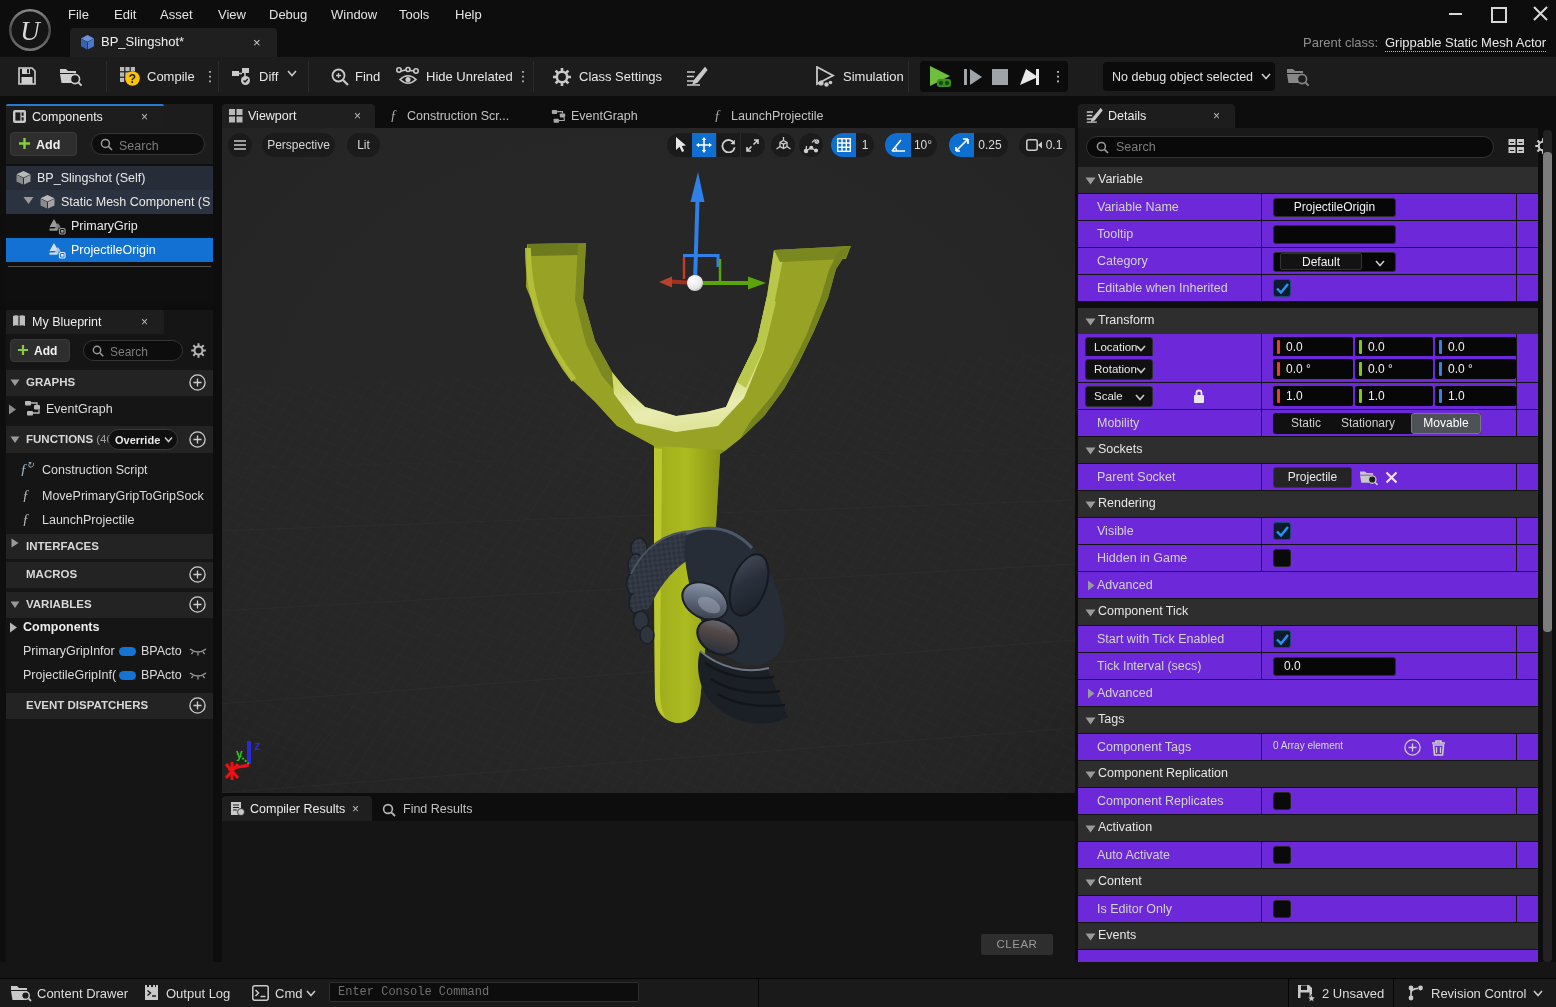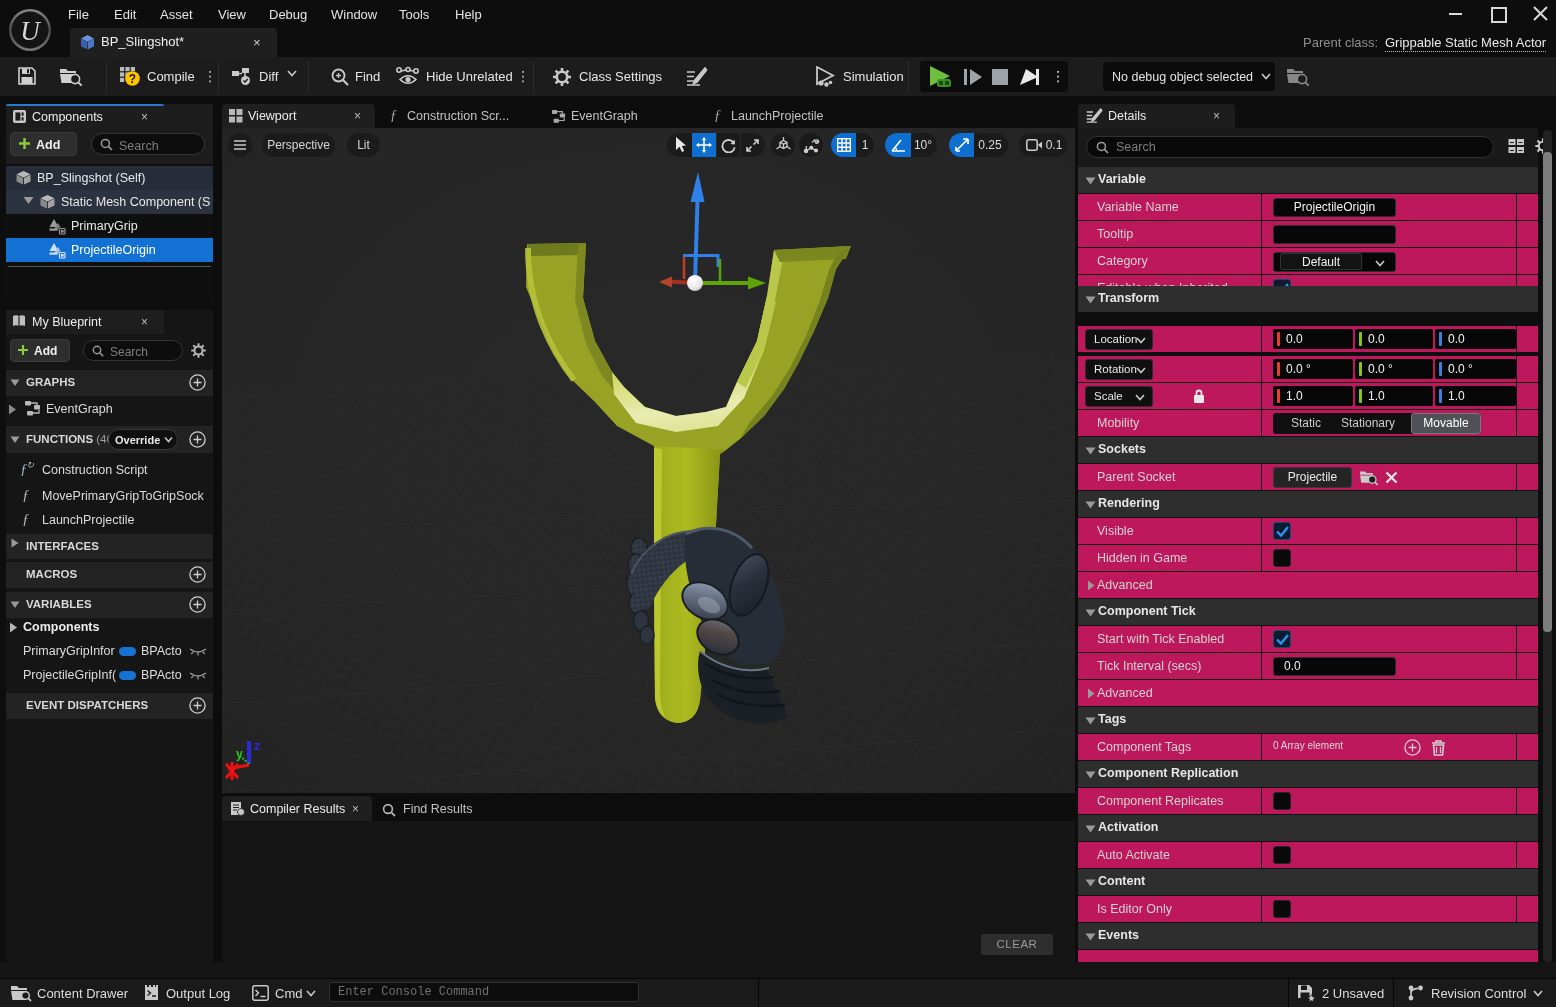--- a/index.html
+++ b/index.html
@@ -1,26 +1,26 @@
 <!DOCTYPE html>
 <html><head>
 <meta charset="utf-8">
 <style>
   html,body{margin:0;padding:0;background:#0b0b0b;}
   #app{position:relative;width:1556px;height:1007px;background:#0e0e0e;font-family:"Liberation Sans",sans-serif;overflow:hidden;color:#cfcfcf;}
   .abs{position:absolute;}
   .menu{font-size:13px;color:#e3e3e3;}
   svg{display:block;}
   .dr,.dh{position:absolute;left:1078px;width:460px;height:27px;box-sizing:border-box;border-bottom:1px solid #131313;}
-  .dr{background:#be185d;}
+  .dr{background:#6d28d9;}
   .dh{background:#2e2e2e;}
   .v1{position:absolute;left:183px;top:0;width:1px;height:100%;background:#131313;}
   .v2{position:absolute;left:438px;top:0;width:1px;height:100%;background:#131313;}
   .lbl{position:absolute;left:19px;top:6px;font-size:12.5px;color:#d2d2d2;white-space:nowrap;}
-  .hlbl{position:absolute;left:20px;top:5px;font-size:12.5px;font-weight:bold;color:#e6e6e6;white-space:nowrap;}
+  .hlbl{position:absolute;left:20px;top:5px;font-size:12.5px;font-weight:normal;color:#e6e6e6;white-space:nowrap;}
   .cb{position:absolute;left:195px;top:4px;width:18px;height:18px;border-radius:3px;background:#0a0a0a;border:1px solid #262626;box-sizing:border-box;}
   .inp{position:absolute;left:195px;top:4px;width:123px;height:19px;background:#070707;border:1px solid #2d2d2d;box-sizing:border-box;border-radius:3px;color:#f2f2f2;font-size:12px;line-height:17px;text-align:center;}
   .vb{position:absolute;top:3px;width:80px;height:20px;background:#070707;border-radius:2px;color:#f2f2f2;font-size:12px;line-height:20px;padding-left:13px;box-sizing:border-box;}
   .bar{position:absolute;left:4px;top:3px;width:3px;height:14px;border-radius:1px;}
   .tpill{position:absolute;left:7px;top:3px;width:68px;height:21px;background:#101010;border:1px solid #2d2d2d;box-sizing:border-box;border-radius:3px;color:#e8e8e8;font-size:11.5px;line-height:19px;padding-left:8px;}
 </style>
 </head>
 <body>
 <div id="app">
 
@@ -889,27 +889,27 @@
   <div class="dr" style="top:275px;">
         <i class="v1"></i>
         <i class="v2"></i>
         <span class="lbl">Editable when Inherited</span>
     <span class="cb" style="background:#0c1c2e;border:1px solid #1c4874;"></span>
     <svg class="abs" style="left:198px;top:8px;" width="13" height="11">
           <path d="M1 5.5 L5 9.5 L12 1" stroke="#2a93f5" stroke-width="2.4" fill="none"></path>
         </svg>
   </div>
 
-  <div class="dh" style="top:286px;">
+  <div class="dh" style="top:308px;">
         <svg class="abs" style="left:7px;top:10px;" width="11" height="8">
           <path d="M0.5 0.5 L10.5 0.5 L5.5 7.5 Z" fill="#9a9a9a"></path>
         </svg>
         <span class="hlbl">Transform</span>
       </div>
-  <div class="dr" style="top:326px;">
+  <div class="dr" style="top:334px;">
         <i class="v1"></i>
         <i class="v2"></i>
     <span class="tpill">Location</span>
         <svg class="abs" style="left:58px;top:11px;" width="10" height="7">
           <path d="M1 1 L5 5.5 L9 1" stroke="#c9c9c9" stroke-width="1.6" fill="none"></path>
         </svg>
     <span class="vb" style="left:195px;"><i class="bar" style="background:#e8402a;"></i>0.0</span>
     <span class="vb" style="left:277px;width:78px;"><i class="bar" style="background:#86c51b;"></i>0.0</span>
     <span class="vb" style="left:357px;width:81px;"><i class="bar" style="background:#3f7fdc;"></i>0.0</span>
   </div>

